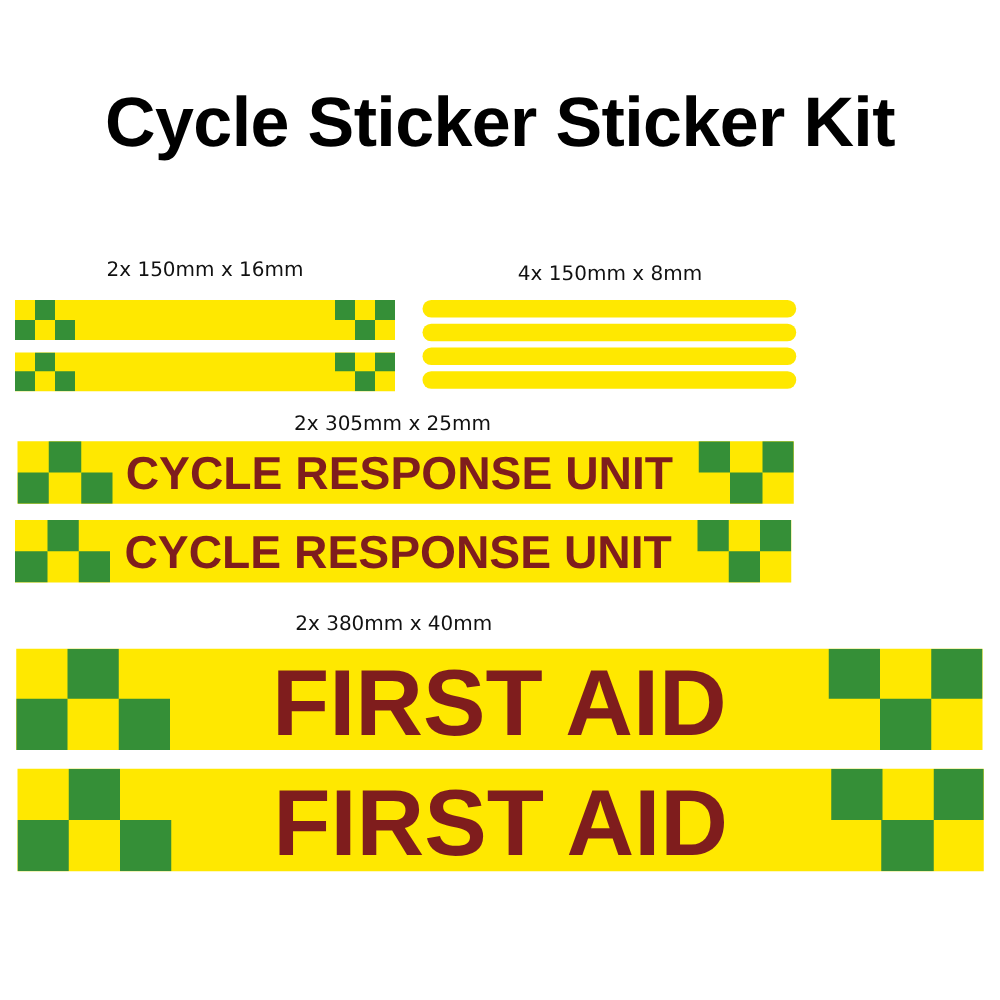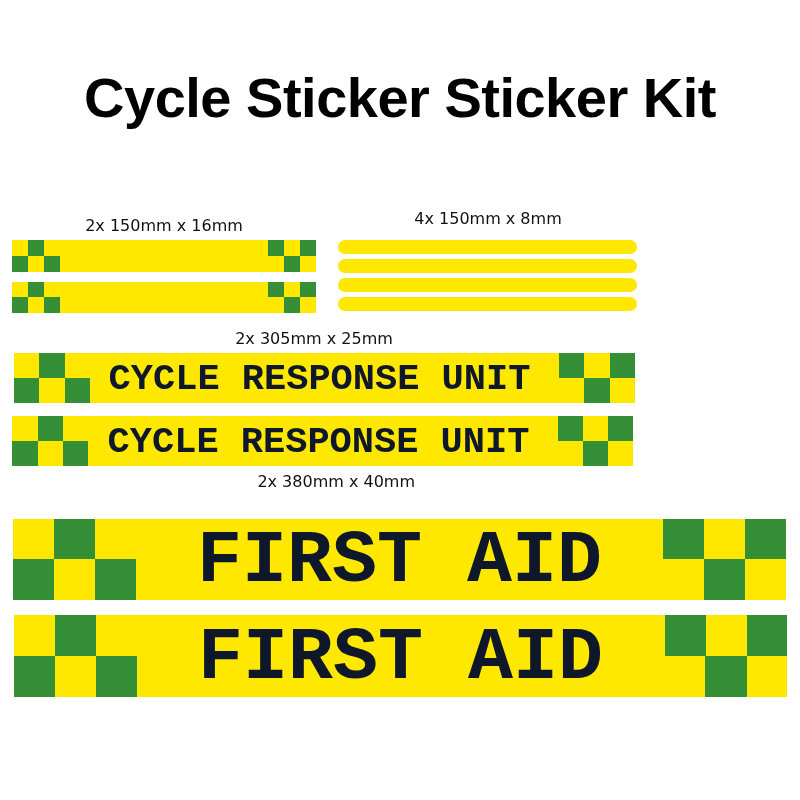--- a/index.html
+++ b/index.html
@@ -15,30 +15,30 @@
   .label {
     position:absolute; font-size:16px; color:#111; text-align:center;
     font-family:"DejaVu Sans", sans-serif; white-space:nowrap; line-height:20px;
   }
   .band { position:absolute; background:#FFE800; overflow:hidden; }
   .sq { position:absolute; background:#358F37; }
   .stripe { position:absolute; background:#FFE800; border-radius:7px; }
   .band-text {
     position:absolute; left:0; right:0; top:0; bottom:0;
     display:flex; align-items:center; justify-content:center;
-    color:#0f172a; font-weight:bold; font-family:Liberation Mono, monospace;
+    color:#7f1d1d; font-weight:bold; font-family:Liberation Sans, sans-serif;
     white-space:nowrap;
   }
 </style>
 </head>
 <body>
 
 <div class="title">Cycle Sticker Sticker Kit</div>
 
-<div class="label" style="left:64px; top:216px; width:200px;">2x 150mm x 16mm</div>
+<div class="label" style="left:64px; top:206px; width:200px;">2x 150mm x 16mm</div>
 
 <div class="band" style="left:12px; top:240px; width:304px; height:32px;">
   <div class="sq" style="left:16px; top:0; width:16px; height:16px;"></div>
   <div class="sq" style="left:0; top:16px; width:16px; height:16px;"></div>
   <div class="sq" style="left:32px; top:16px; width:16px; height:16px;"></div>
   <div class="sq" style="left:256px; top:0; width:16px; height:16px;"></div>
   <div class="sq" style="left:288px; top:0; width:16px; height:16px;"></div>
   <div class="sq" style="left:272px; top:16px; width:16px; height:16px;"></div>
 </div>
 
@@ -72,21 +72,21 @@
 <div class="band" style="left:12px; top:416px; width:621px; height:50px;">
   <div class="sq" style="left:26px; top:0; width:25px; height:25px;"></div>
   <div class="sq" style="left:0; top:25px; width:26px; height:25px;"></div>
   <div class="sq" style="left:51px; top:25px; width:25px; height:25px;"></div>
   <div class="sq" style="left:546px; top:0; width:25px; height:25px;"></div>
   <div class="sq" style="left:596px; top:0; width:25px; height:25px;"></div>
   <div class="sq" style="left:571px; top:25px; width:25px; height:25px;"></div>
   <div class="band-text" style="font-size:37px; left:-8px; padding-top:2px;">CYCLE RESPONSE UNIT</div>
 </div>
 
-<div class="label" style="left:215px; top:472px; width:200px;text-align:right;">2x 380mm x 40mm</div>
+<div class="label" style="left:215px; top:489px; width:200px;">2x 380mm x 40mm</div>
 
 <div class="band" style="left:13px; top:519px; width:773px; height:81px;">
   <div class="sq" style="left:41px; top:0; width:41px; height:40px;"></div>
   <div class="sq" style="left:0; top:40px; width:41px; height:41px;"></div>
   <div class="sq" style="left:82px; top:40px; width:41px; height:41px;"></div>
   <div class="sq" style="left:650px; top:0; width:41px; height:40px;"></div>
   <div class="sq" style="left:732px; top:0; width:41px; height:40px;"></div>
   <div class="sq" style="left:691px; top:40px; width:41px; height:41px;"></div>
   <div class="band-text" style="font-size:75px; left:0; padding-top:4px;">FIRST AID</div>
 </div>

